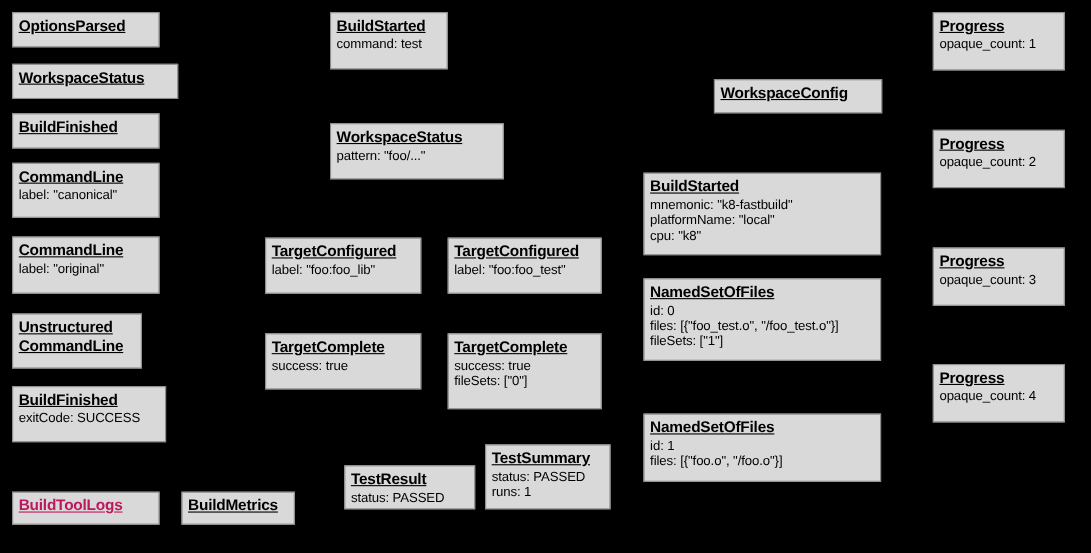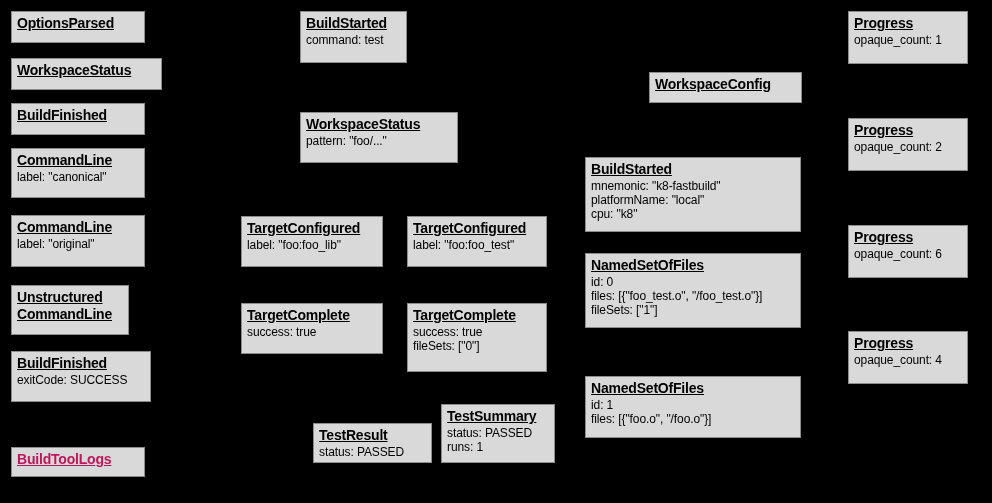--- a/index.html
+++ b/index.html
@@ -69,20 +69,23 @@
       <span class="title">Unstructured
 CommandLine</span>
     </div>
     <div class="node" style="left: 11px; top: 351px; width: 140px; height: 51px; background: rgb(217, 217, 217); border-color: rgb(140, 140, 140); color: rgb(0, 0, 0);">
       <span class="title">BuildFinished</span>
       <span class="fields">exitCode: SUCCESS</span>
     </div>
     <div class="node" style="left: 11px; top: 447px; width: 134px; height: 30px; background: rgb(217, 217, 217); border-color: rgb(140, 140, 140); color: #be185d;">
       <span class="title">BuildToolLogs</span>
     </div>
+    <div class="node" style="left: 165px; top: 447px; width: 103px; height: 30px; background: rgb(217, 217, 217); border-color: rgb(140, 140, 140); color: rgb(0, 0, 0);">
+      <span class="title">BuildMetrics</span>
+    </div>
     <div class="node" style="left: 300px; top: 11px; width: 107px; height: 52px; background: rgb(217, 217, 217); border-color: rgb(140, 140, 140); color: rgb(0, 0, 0);">
       <span class="title">BuildStarted</span>
       <span class="fields">command: test</span>
     </div>
     <div class="node" style="left: 300px; top: 112px; width: 158px; height: 51px; background: rgb(217, 217, 217); border-color: rgb(140, 140, 140); color: rgb(0, 0, 0);">
       <span class="title">WorkspaceStatus</span>
       <span class="fields">pattern: "foo/..."</span>
     </div>
     <div class="node" style="left: 241px; top: 216px; width: 142px; height: 51px; background: rgb(217, 217, 217); border-color: rgb(140, 140, 140); color: rgb(0, 0, 0);">
       <span class="title">TargetConfigured</span>
@@ -133,19 +136,19 @@
     <div class="node" style="left: 848px; top: 11px; width: 120px; height: 53px; background: rgb(217, 217, 217); border-color: rgb(140, 140, 140); color: rgb(0, 0, 0);">
       <span class="title">Progress</span>
       <span class="fields">opaque_count: 1</span>
     </div>
     <div class="node" style="left: 848px; top: 118px; width: 120px; height: 53px; background: rgb(217, 217, 217); border-color: rgb(140, 140, 140); color: rgb(0, 0, 0);">
       <span class="title">Progress</span>
       <span class="fields">opaque_count: 2</span>
     </div>
     <div class="node" style="left: 848px; top: 225px; width: 120px; height: 53px; background: rgb(217, 217, 217); border-color: rgb(140, 140, 140); color: rgb(0, 0, 0);">
       <span class="title">Progress</span>
-      <span class="fields">opaque_count: 6</span>
+      <span class="fields">opaque_count: 3</span>
     </div>
     <div class="node" style="left: 848px; top: 331px; width: 120px; height: 53px; background: rgb(217, 217, 217); border-color: rgb(140, 140, 140); color: rgb(0, 0, 0);">
       <span class="title">Progress</span>
       <span class="fields">opaque_count: 4</span>
     </div>
   </div>
 
 </body></html>

